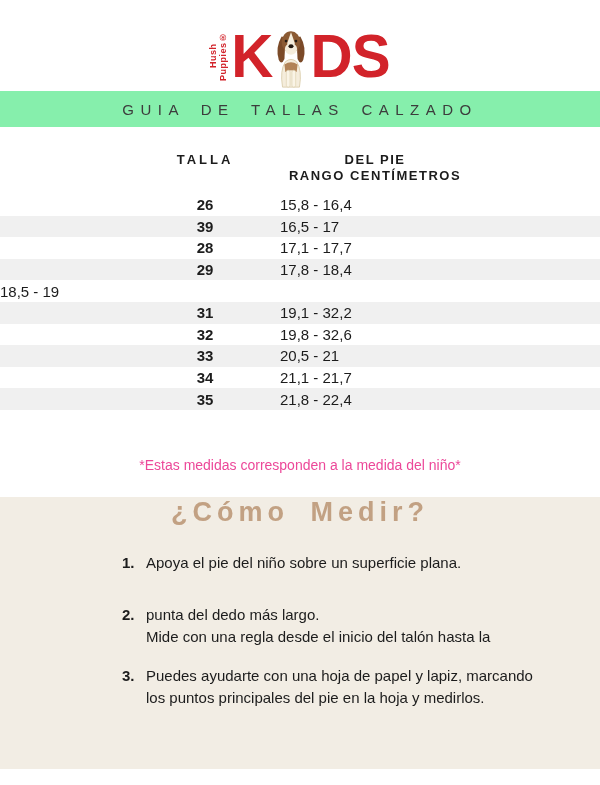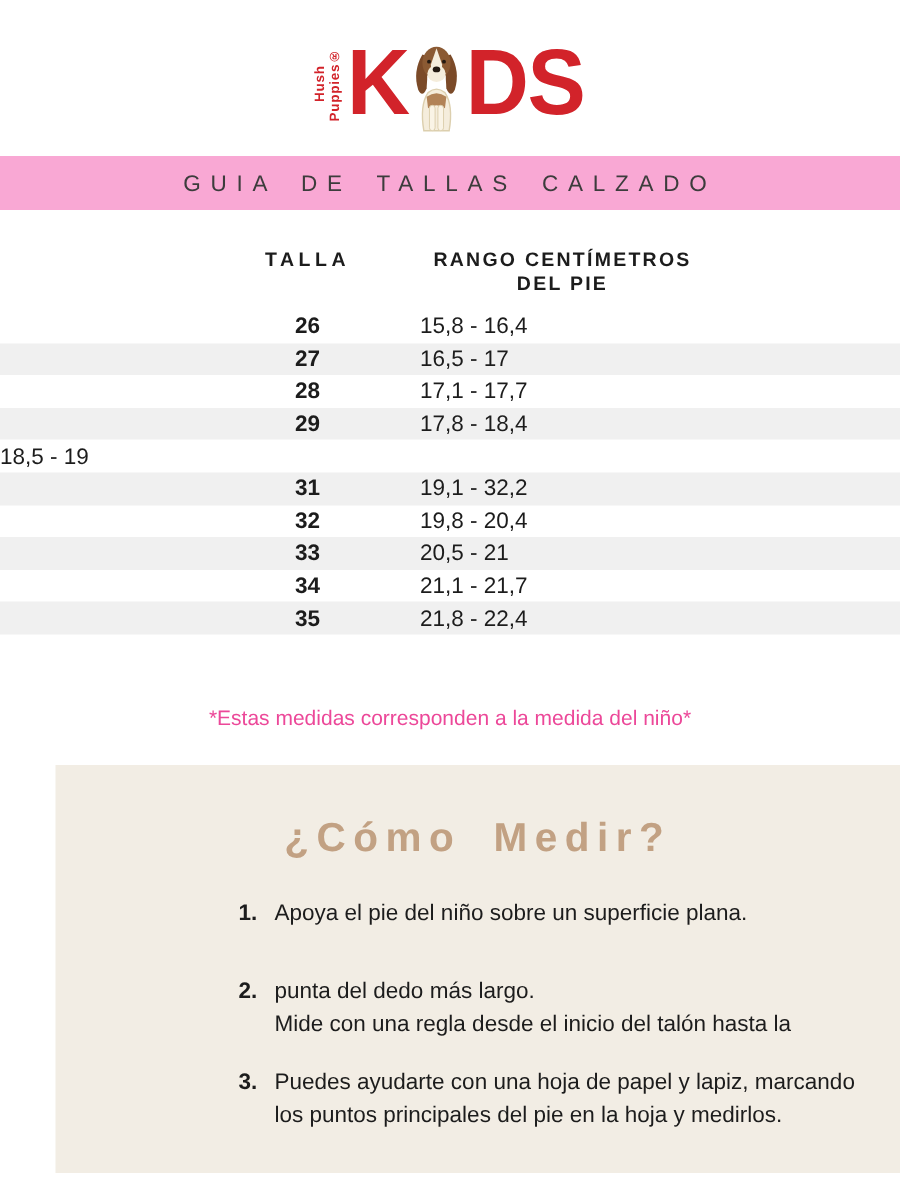--- a/index.html
+++ b/index.html
@@ -31,23 +31,23 @@
     font-weight: 700;
     color: #d2232a;
     line-height: 0.92;
     letter-spacing: -1px;
     transform: scaleX(0.94);
   }
   .dog-icon { width: 38px; height: 62px; margin: 0 -2px; position: relative; top: 2px; }
 
   
   .title-band {
-    margin-top: 14px;
+    margin-top: 1px;
     height: 36px;
-    background: #f9a8d4;
+    background: #86efac;
     display: flex;
     align-items: center;
     justify-content: center;
   }
   .title-band span {
     font-size: 15px;
     font-weight: 400;
     letter-spacing: 6.5px;
     word-spacing: 6px;
     color: #3c3c3c;
@@ -78,22 +78,20 @@
     text-align: center;
     font-size: 14px;
     color: #ec4899;
   }
 
   
   .howto {
     margin-top: 24px;
     height: 272px;
     background: #f2ede4;
-    padding-top: 33px;
-    margin-left: 37px;
   }
   .howto-title {
     text-align: center;
     font-size: 27px;
     font-weight: 700;
     letter-spacing: 5px;
     word-spacing: 9px;
     color: #c2a183;
   }
   .steps { margin: 24px 0 0 122px; width: 440px; }
@@ -143,51 +141,51 @@
 </div>
 
 <div class="title-band">
   <span>GUIA DE TALLAS CALZADO</span>
 </div>
 
 <div class="size-table">
   <div class="thead-row">
     <div class="th-talla">TALLA</div>
     <div class="th-rango">
+      <span class="step-line">DEL PIE</span>
       <span class="step-line">RANGO CENTÍMETROS</span>
-      <span class="step-line">DEL PIE</span>
     </div>
   </div>
 
   <div class="t-row">
     <div class="td-talla">26</div>
     <div class="td-rango">15,8 - 16,4</div>
   </div>
   <div class="t-row striped">
-    <div class="td-talla">27</div>
+    <div class="td-talla">39</div>
     <div class="td-rango">16,5 - 17</div>
   </div>
   <div class="t-row">
     <div class="td-talla">28</div>
     <div class="td-rango">17,1 - 17,7</div>
   </div>
   <div class="t-row striped">
     <div class="td-talla">29</div>
     <div class="td-rango">17,8 - 18,4</div>
   </div>
   <div class="t-row">
     <div class="td-rango">18,5 - 19</div>
   </div>
   <div class="t-row striped">
     <div class="td-talla">31</div>
     <div class="td-rango">19,1 - 32,2</div>
   </div>
   <div class="t-row">
     <div class="td-talla">32</div>
-    <div class="td-rango">19,8 - 20,4</div>
+    <div class="td-rango">19,8 - 32,6</div>
   </div>
   <div class="t-row striped">
     <div class="td-talla">33</div>
     <div class="td-rango">20,5 - 21</div>
   </div>
   <div class="t-row">
     <div class="td-talla">34</div>
     <div class="td-rango">21,1 - 21,7</div>
   </div>
   <div class="t-row striped">

